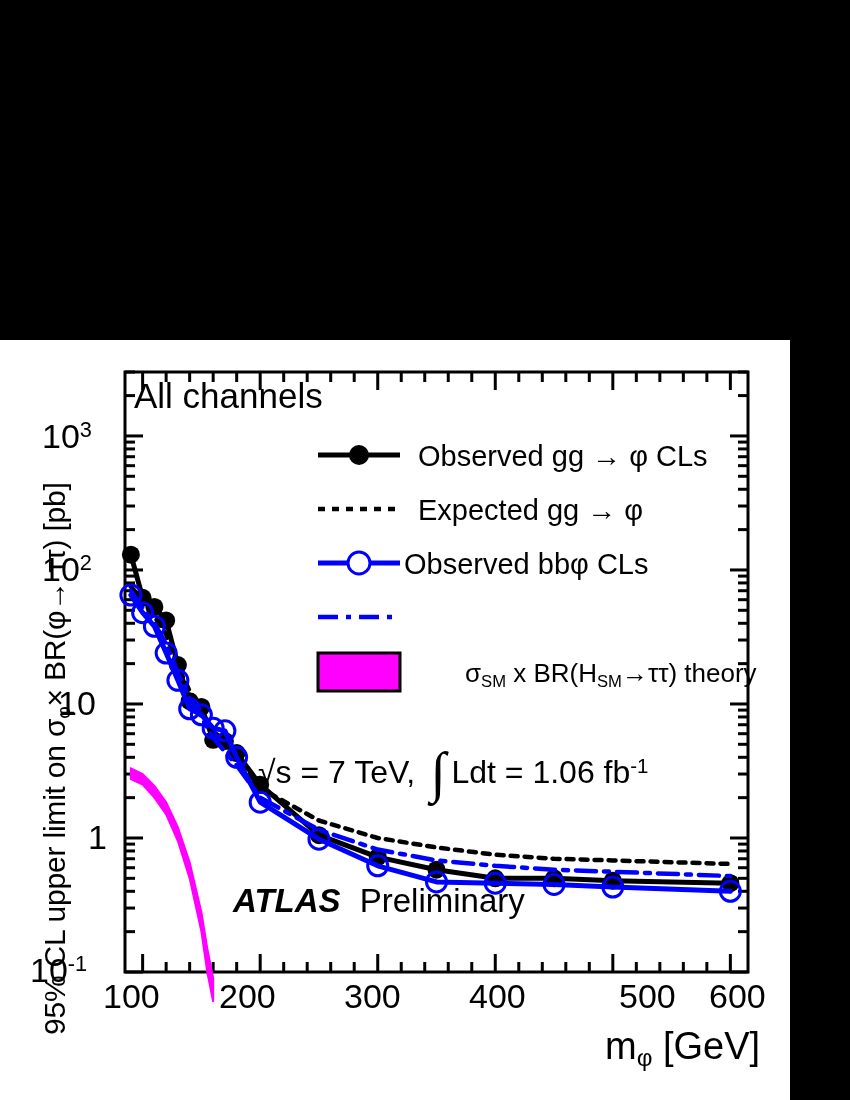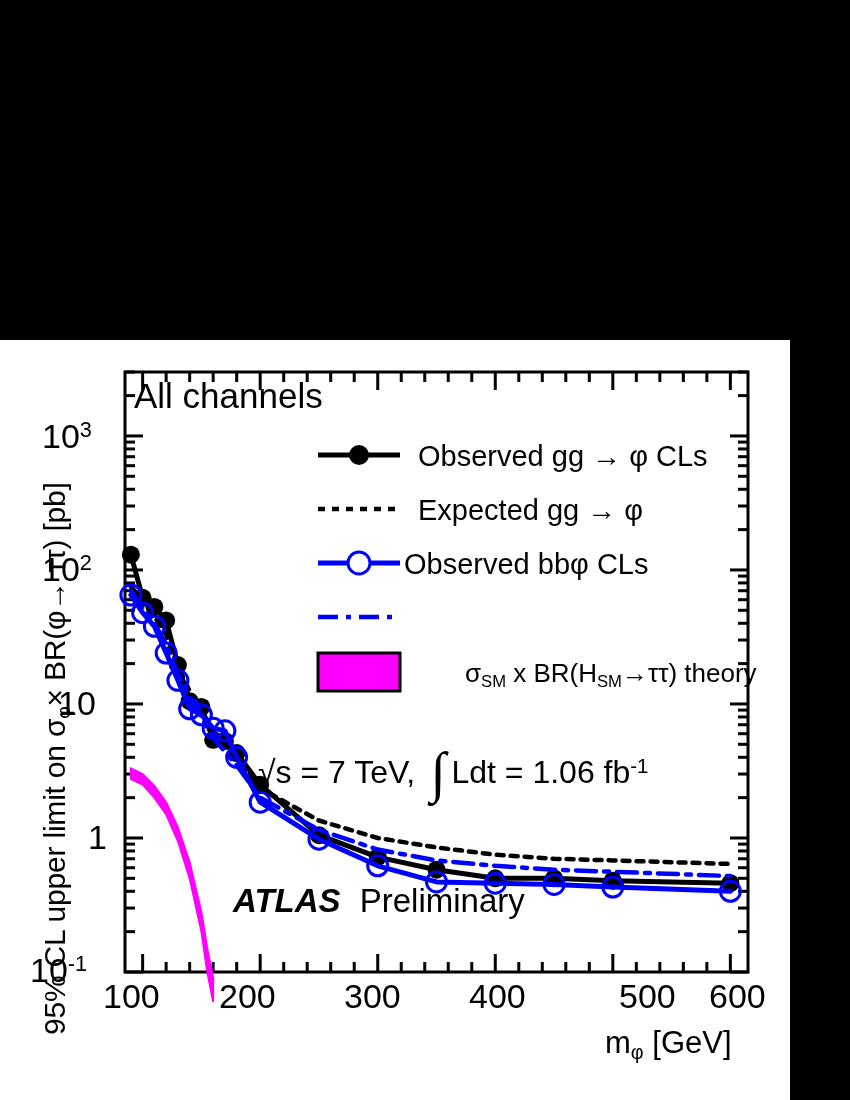--- a/index.html
+++ b/index.html
@@ -29,21 +29,21 @@
 </style>
 </head>
 <body>
 
 <div id="canvas">
 
   <div class="vtitle" style="left:38px; top:695px; transform:rotate(-90deg);">
     <span>95% CL upper limit on σ</span><sub>φ</sub><span>× BR(φ→ ττ) [pb]</span>
   </div>
 
-  <div class="htext" style="left:605px; top:685px; font-size:31px;">
+  <div class="htext" style="left:605px; top:685px; font-size:38px;">
     <span>m</span><sub>φ</sub><span> [GeV]</span>
   </div>
 
   <div class="htext ticknum" style="left:42px; top:77px;">10<sup>3</sup></div>
   <div class="htext ticknum" style="left:42px; top:210px;">10<sup>2</sup></div>
   <div class="htext ticknum" style="left:58px; top:344px;">10</div>
   <div class="htext ticknum" style="left:88px; top:478px;">1</div>
   <div class="htext ticknum" style="left:30px; top:611px;">10<sup>-1</sup></div>
 
   <div class="htext ticknum" style="left:103px; top:637px;">100</div>

